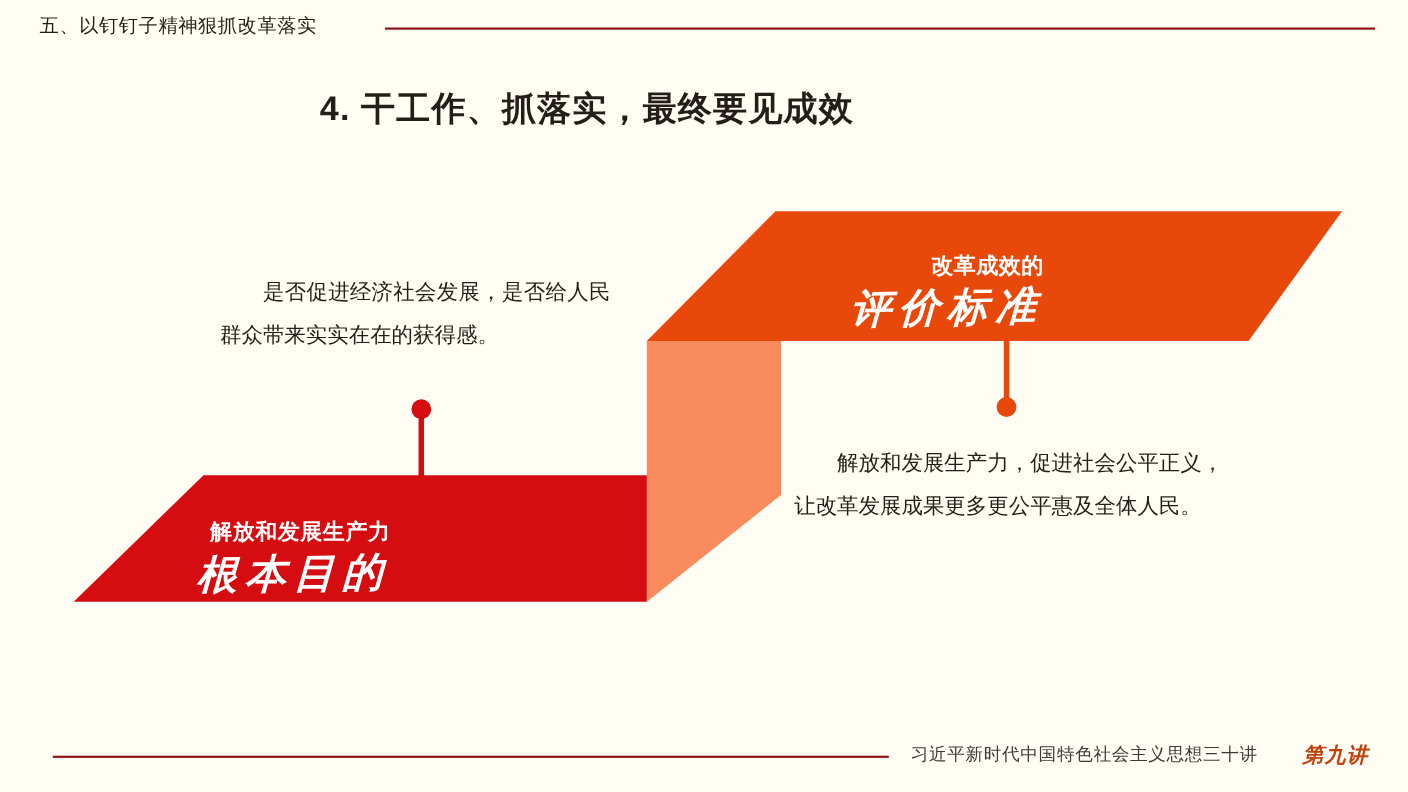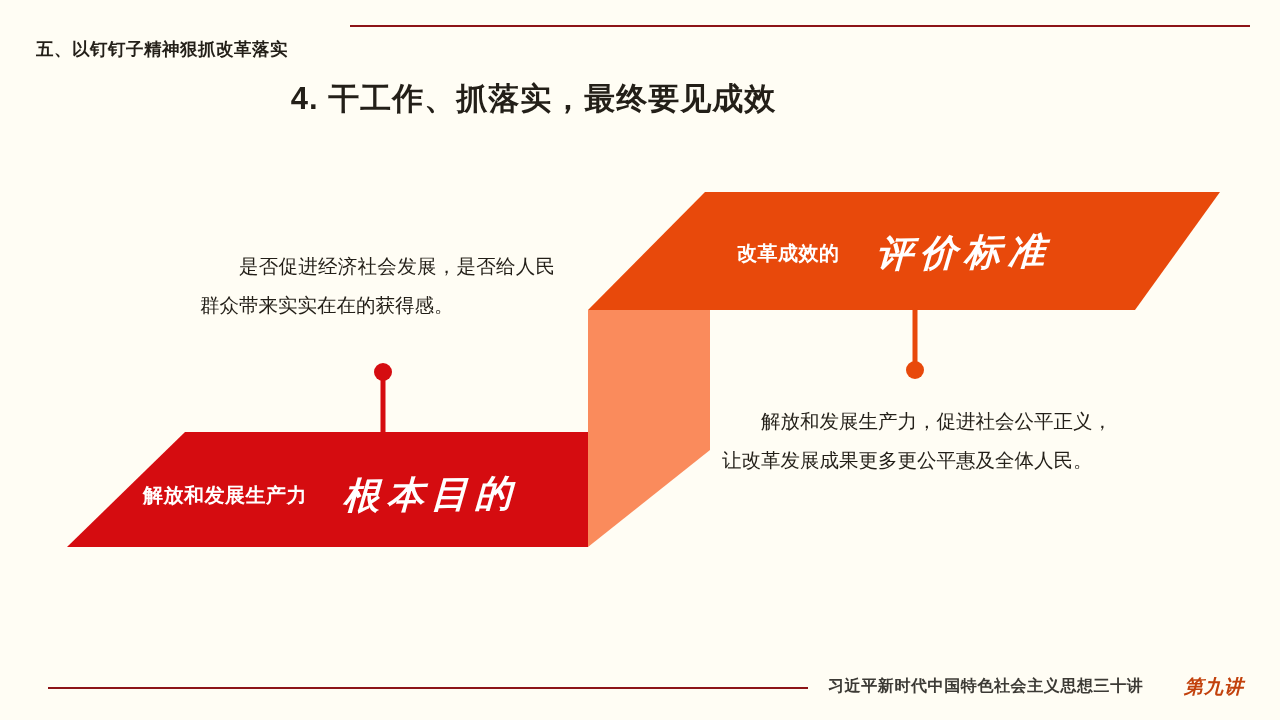--- a/index.html
+++ b/index.html
@@ -17,25 +17,24 @@
     background: #fffdf4;
     overflow: hidden;
   }
 
   
   #header-section-label {
     position: absolute;
     left: 36px;
     top: 11px;
     font-size: 17.5px;
-    font-weight: bold;
+    font-weight: normal;
     letter-spacing: 0.5px;
     color: #231f18;
     white-space: nowrap;
-    margin-top: 26px;
   }
   #header-rule {
     position: absolute;
     left: 350px;
     top: 25px;
     width: 900px;
     height: 1.6px;
     background: #8d1417;
   }
 
@@ -82,21 +81,22 @@
     top: 402px;
     width: 390px;
   }
 
   
   .bar-label {
     position: absolute;
     color: #ffffff;
     white-space: nowrap;
     display: flex;
-    align-items: center;
+    align-items: flex-end;
+    flex-direction: column;
   }
   .bar-label .lead {
     font-size: 20px;
     font-weight: bold;
     letter-spacing: 0.5px;
   }
   .bar-label .brush {
     font-family: "Liberation Serif", "DejaVu Serif", serif;
     font-size: 37px;
     font-weight: bold;
@@ -121,21 +121,21 @@
     top: 687px;
     width: 760px;
     height: 1.6px;
     background: #8d1417;
   }
   #footer-title {
     position: absolute;
     left: 828px;
     top: 676px;
     font-size: 16px;
-    font-weight: bold;
+    font-weight: normal;
     letter-spacing: 0.6px;
     color: #3c3a35;
     white-space: nowrap;
     text-align: right;
   }
   #footer-lecture {
     position: absolute;
     left: 1184px;
     top: 674px;
     font-family: "Liberation Serif", "DejaVu Serif", serif;

